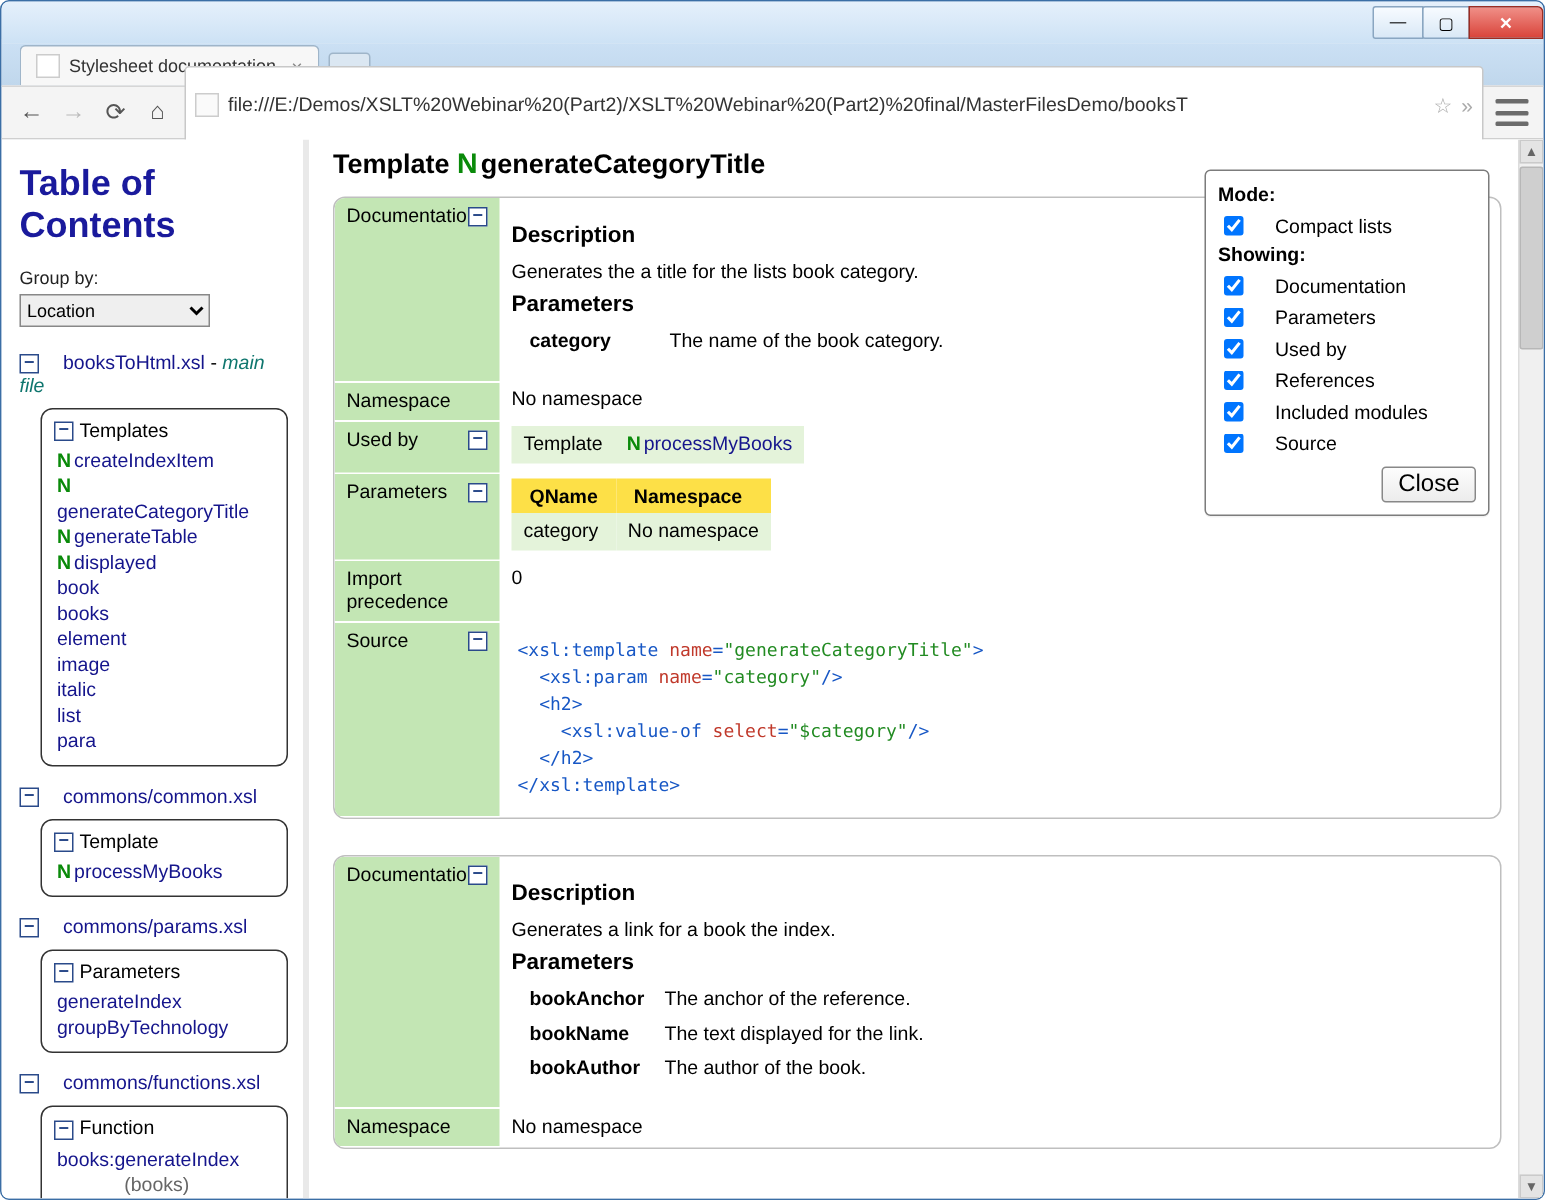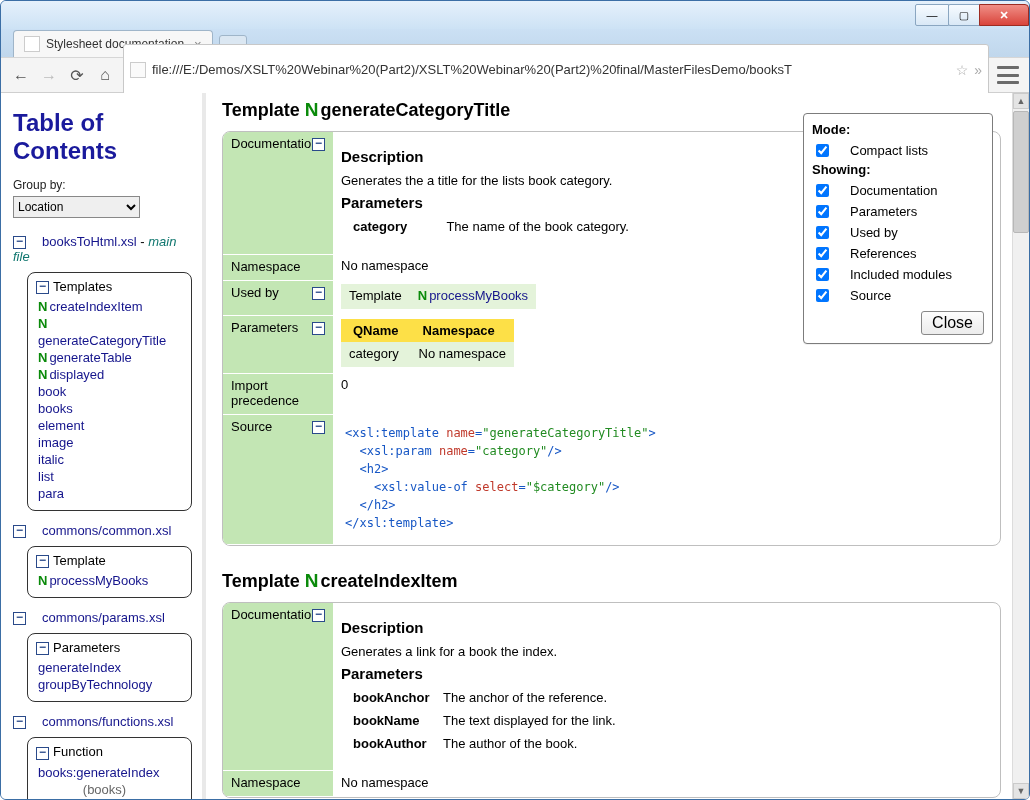--- a/index.html
+++ b/index.html
@@ -240,24 +240,20 @@
             <tr>
               <td class="lab"><span>Source</span><span class="sq collapse">−</span></td>
               <td>
                     <pre class="src" id="src1"><div><span class="t-blue">&lt;xsl:template </span><span class="t-red">name</span><span class="t-blue">=</span><span class="t-green">"generateCategoryTitle"</span><span class="t-blue">&gt;</span></div><div>  <span class="t-blue">&lt;xsl:param </span><span class="t-red">name</span><span class="t-blue">=</span><span class="t-green">"category"</span><span class="t-blue">/&gt;</span></div><div>  <span class="t-blue">&lt;h2&gt;</span></div><div>    <span class="t-blue">&lt;xsl:value-of </span><span class="t-red">select</span><span class="t-blue">=</span><span class="t-green">"$category"</span><span class="t-blue">/&gt;</span></div><div>  <span class="t-blue">&lt;/h2&gt;</span></div><div><span class="t-blue">&lt;/xsl:template&gt;</span></div></pre>
                   </td>
             </tr>
           </tbody>
             </table>
         </div>
 
-        <div class="sec-title">
-          <span>Template</span>
-          <span class="nlabel" style="font-size:19px;">N</span><span>createIndexItem</span>
-        </div>
         <div class="panel">
           <table class="detail">
             <tbody>
                 <tr>
               <td class="lab">
                 <span>Documentation</span>
                 <span class="sq collapse">−</span>
               </td>
               <td>
                 <div class="inner">

